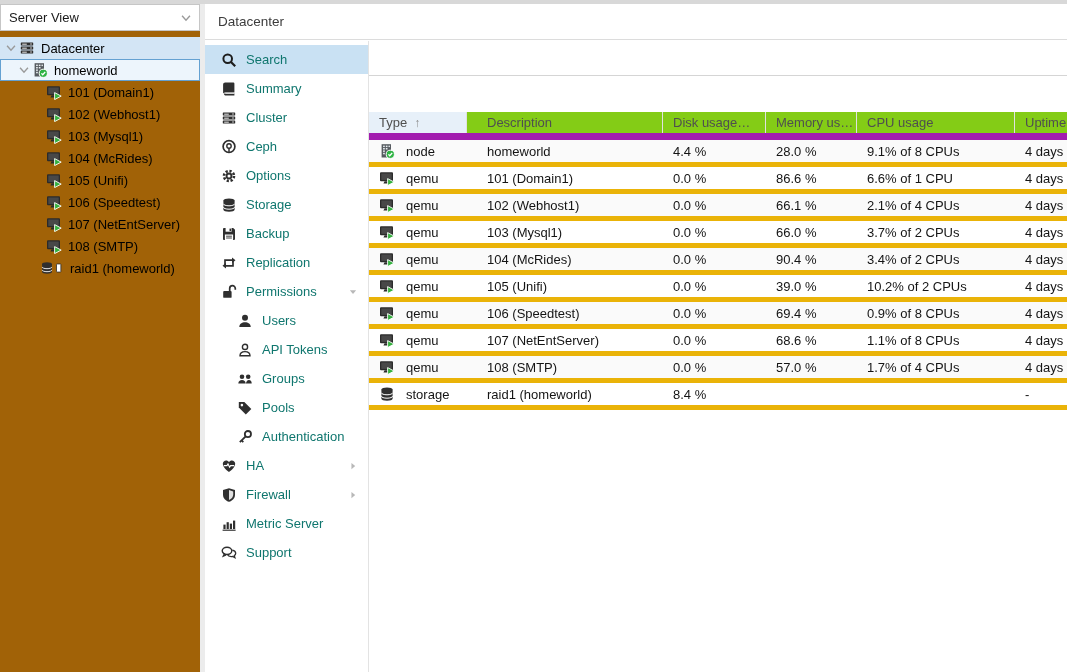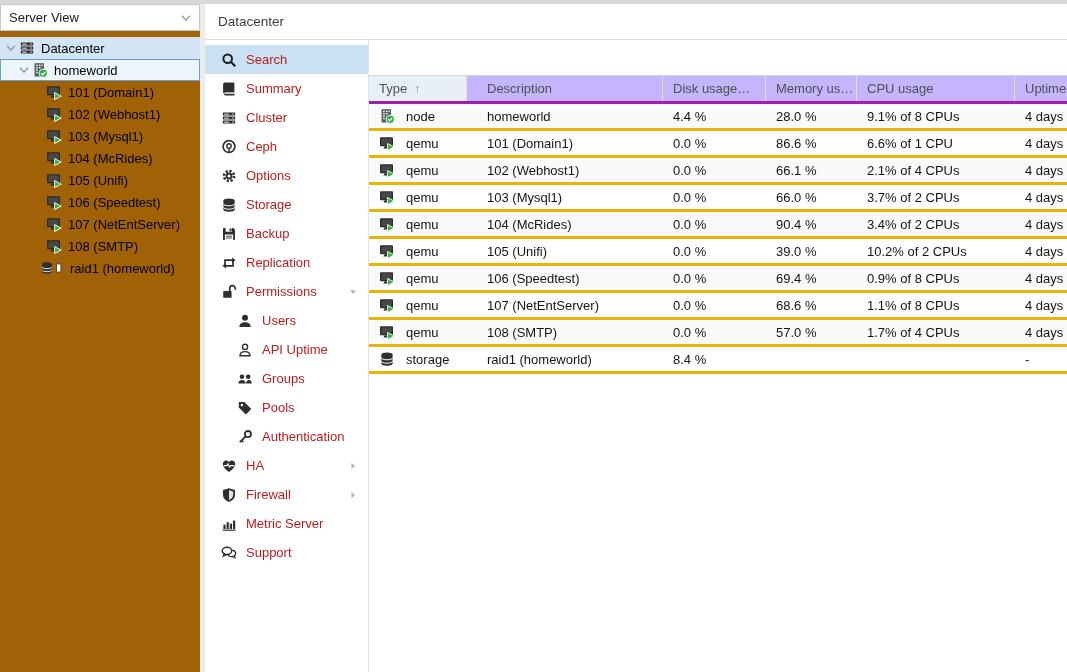--- a/index.html
+++ b/index.html
@@ -28,37 +28,37 @@
 
   
   .right-panel { position:absolute; left:205px; top:4px; right:0; bottom:0; background:#fff; }
   .panel-header { height:36px; border-bottom:1px solid #dcdcdc; display:flex; align-items:center;
     padding-left:13px; font-size:13.5px; color:#3c3c3c; }
   .panel-body { position:absolute; left:0; top:37px; right:0; bottom:0; display:flex; }
 
   
   .nav { width:163px; flex:0 0 163px; padding-top:4px; background:#fff; }
   .nav-item { height:29px; display:flex; align-items:center; padding:0 10px 0 16px;
-    font-size:13px; color:#b91c1c; cursor:pointer; }
+    font-size:13px; color:#0f766e; cursor:pointer; }
   .nav-item.sub { padding-left:32px; }
   .nav-item.active { background:#c9e1f3; }
   .i { width:16px; height:16px; flex:0 0 16px; }
   .i svg, .t-icon svg, .chev svg, .cchev svg, .nav-caret svg { display:block; width:100%; height:100%; }
   .nav-label { margin-left:9px; }
   .nav-caret { margin-left:auto; width:10px; height:10px; flex:0 0 10px; }
 
   
   .content { flex:1; position:relative; background:#fff; border-left:1px solid #e3e3e3; overflow:hidden; }
   .grid { position:absolute; left:0; top:34px; right:0; border-top:1px solid #d5d5d5; }
-  .gh { display:flex; height:28px; border-bottom:3px solid #a21caf; background:#c4b5fd; }
+  .gh { display:flex; height:28px; border-bottom:7px solid #a21caf; background:#84cc16;margin-top:36px; }
   .gh-cell { display:flex; align-items:center; padding:0 10px; font-size:13px; color:#4f4f4f;
     border-right:1px solid #e1e1e1; overflow:hidden; white-space:nowrap; cursor:pointer; }
   .gh-cell.sorted { background:#e7f0f9; }
   .sort-arrow { margin-left:7px; color:#8a8a8a; font-size:12px; }
-  .grow { display:flex; height:27px; border-bottom:3px solid #eab308; background:#fff; cursor:pointer;justify-content:space-between; }
+  .grow { display:flex; height:27px; border-bottom:5px solid #eab308; background:#fff; cursor:pointer;justify-content:space-between; }
   .grow:nth-child(even) { background:#fafafa; }
   .gcell { display:flex; align-items:center; padding:0 10px; font-size:13px; color:#141414;
     overflow:hidden; white-space:nowrap; }
   .gcell .t-icon { margin-right:11px; }
   .w-type { width:98px; flex:0 0 98px; }
   .w-desc { width:196px; flex:0 0 196px;padding-left:20px; }
   .w-disk { width:103px; flex:0 0 103px; }
   .w-mem  { width:91px;  flex:0 0 91px; }
   .w-cpu  { width:158px; flex:0 0 158px; }
   .w-up   { flex:1; padding-right:11px; }
@@ -431,21 +431,21 @@
               </svg>
             </span>
           <span class="nav-label">Users</span>
         </div>
         <div class="nav-item sub">
           <span class="i">
               <svg>
                 <use href="#i-user-o"></use>
               </svg>
             </span>
-          <span class="nav-label">API Uptime</span>
+          <span class="nav-label">API Tokens</span>
         </div>
         <div class="nav-item sub">
           <span class="i">
               <svg>
                 <use href="#i-users"></use>
               </svg>
             </span>
           <span class="nav-label">Groups</span>
         </div>
         <div class="nav-item sub">

